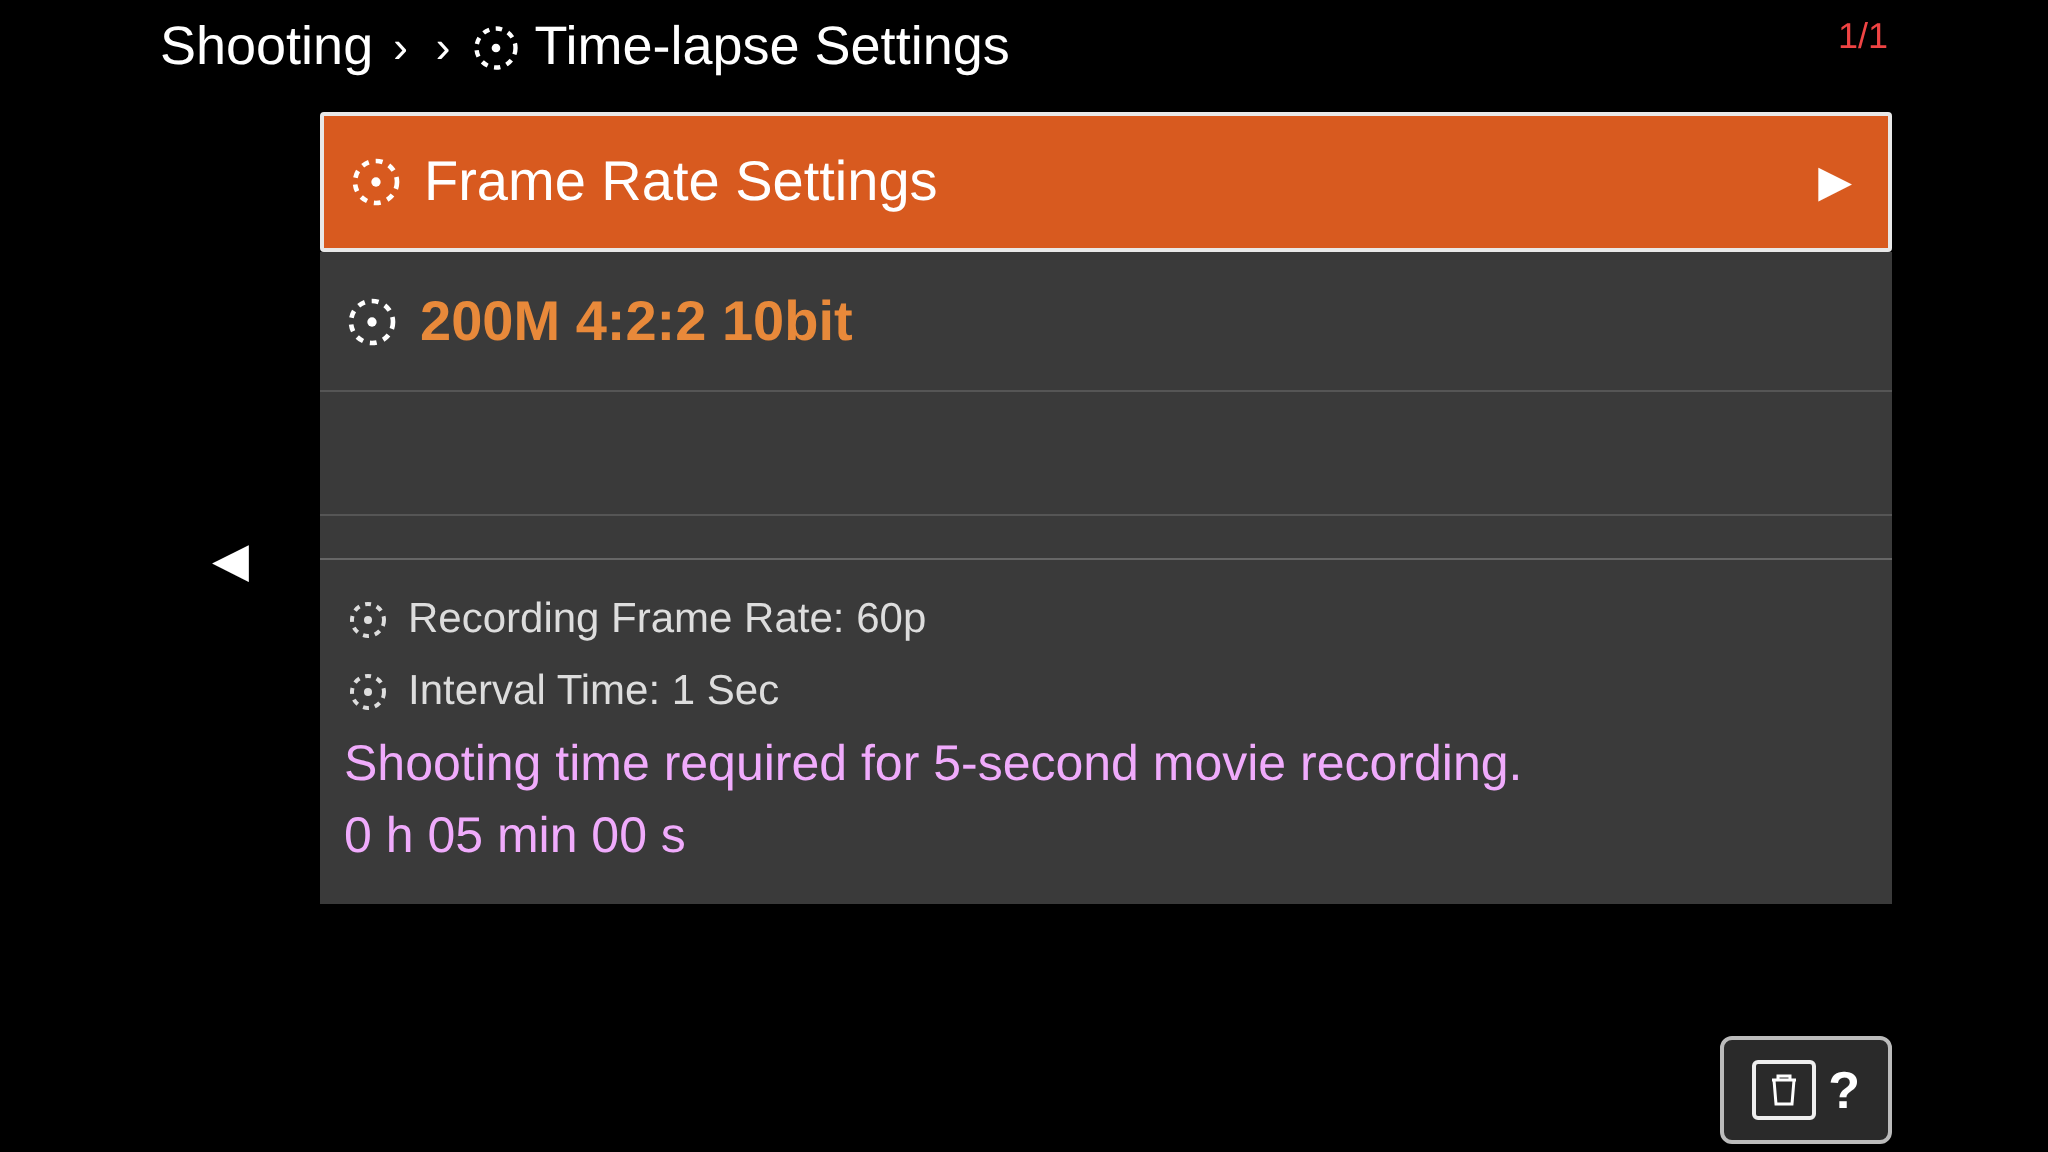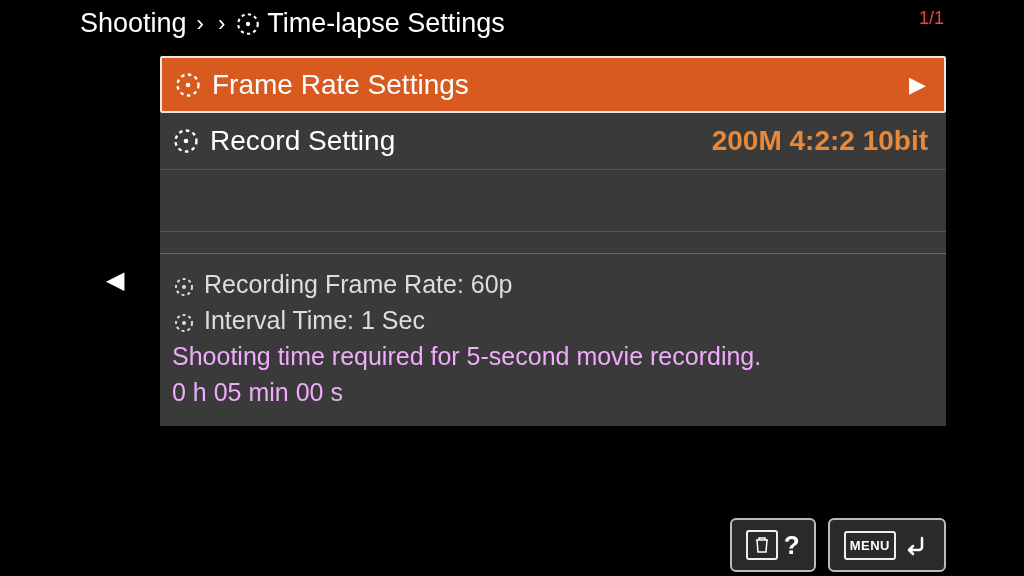--- a/index.html
+++ b/index.html
@@ -44,21 +44,21 @@
     }
     .menu-area {
       position: absolute;
       left: 160px;
       right: 78px;
       top: 56px;
     }
     .menu-item {
       display: flex;
       align-items: center;
-      height: 57px;
+      height: 70px;
       padding: 0 18px 0 12px;
       border-bottom: 1px solid #555;
       background: #3a3a3a;
     }
     .menu-item.selected {
       background: #d85a1f;
       border: 2px solid #e8e8e8;
       border-radius: 2px;
     }
     .menu-item .icon {
@@ -94,21 +94,21 @@
       border-bottom: 1px solid #666;
     }
     .info-area {
       background: #3a3a3a;
       padding: 12px 18px 16px 12px;
     }
     .info-line {
       display: flex;
       align-items: center;
       color: #ddd;
-      font-size: 25px;
+      font-size: 21px;
       line-height: 36px;
     }
     .info-line .icon {
       width: 24px;
       height: 24px;
       margin-right: 8px;
       flex-shrink: 0;
     }
     .info-text {
       color: #f0abfc;
@@ -215,21 +215,20 @@
     <span class="arrow">▶</span>
   </div>
 
   <div class="menu-item">
     <span class="icon">
       <svg class="timelapse-svg" viewBox="0 0 24 24">
           <circle cx="12" cy="12" r="9" fill="none" stroke="#fff" stroke-width="2" stroke-dasharray="3 3"></circle>
           <circle cx="12" cy="12" r="2" fill="#fff"></circle>
         </svg>
     </span>
-    <span class="label">Record Setting</span>
     <span class="value orange">200M 4:2:2 10bit</span>
   </div>
 
 
   <div class="blank-row"></div>
   <div class="spacer-row"></div>
 
   <div class="info-area">
     <div class="info-line">
       <span class="icon">
@@ -256,21 +255,13 @@
 
 <div class="bottom-bar">
   <div class="btn">
     <span class="boxed">
       <svg width="16" height="18" viewBox="0 0 16 18">
           <path d="M2 4h12M5 4V2h6v2M3 4l1 12h8l1-12" fill="none" stroke="#fff" stroke-width="1.5"></path>
         </svg>
     </span>
     <span class="q">?</span>
   </div>
-  <div class="btn">
-    <span class="menu-text">MENU</span>
-    <span class="return-icon">
-      <svg width="28" height="28" viewBox="0 0 28 28">
-          <path d="M20 7 v9 a3 3 0 0 1 -3 3 H8 M11 15 l-4 4 l4 4" fill="none" stroke="#fff" stroke-width="2.5" stroke-linecap="round" stroke-linejoin="round"></path>
-        </svg>
-    </span>
-  </div>
 </div>
 
 </body></html>

